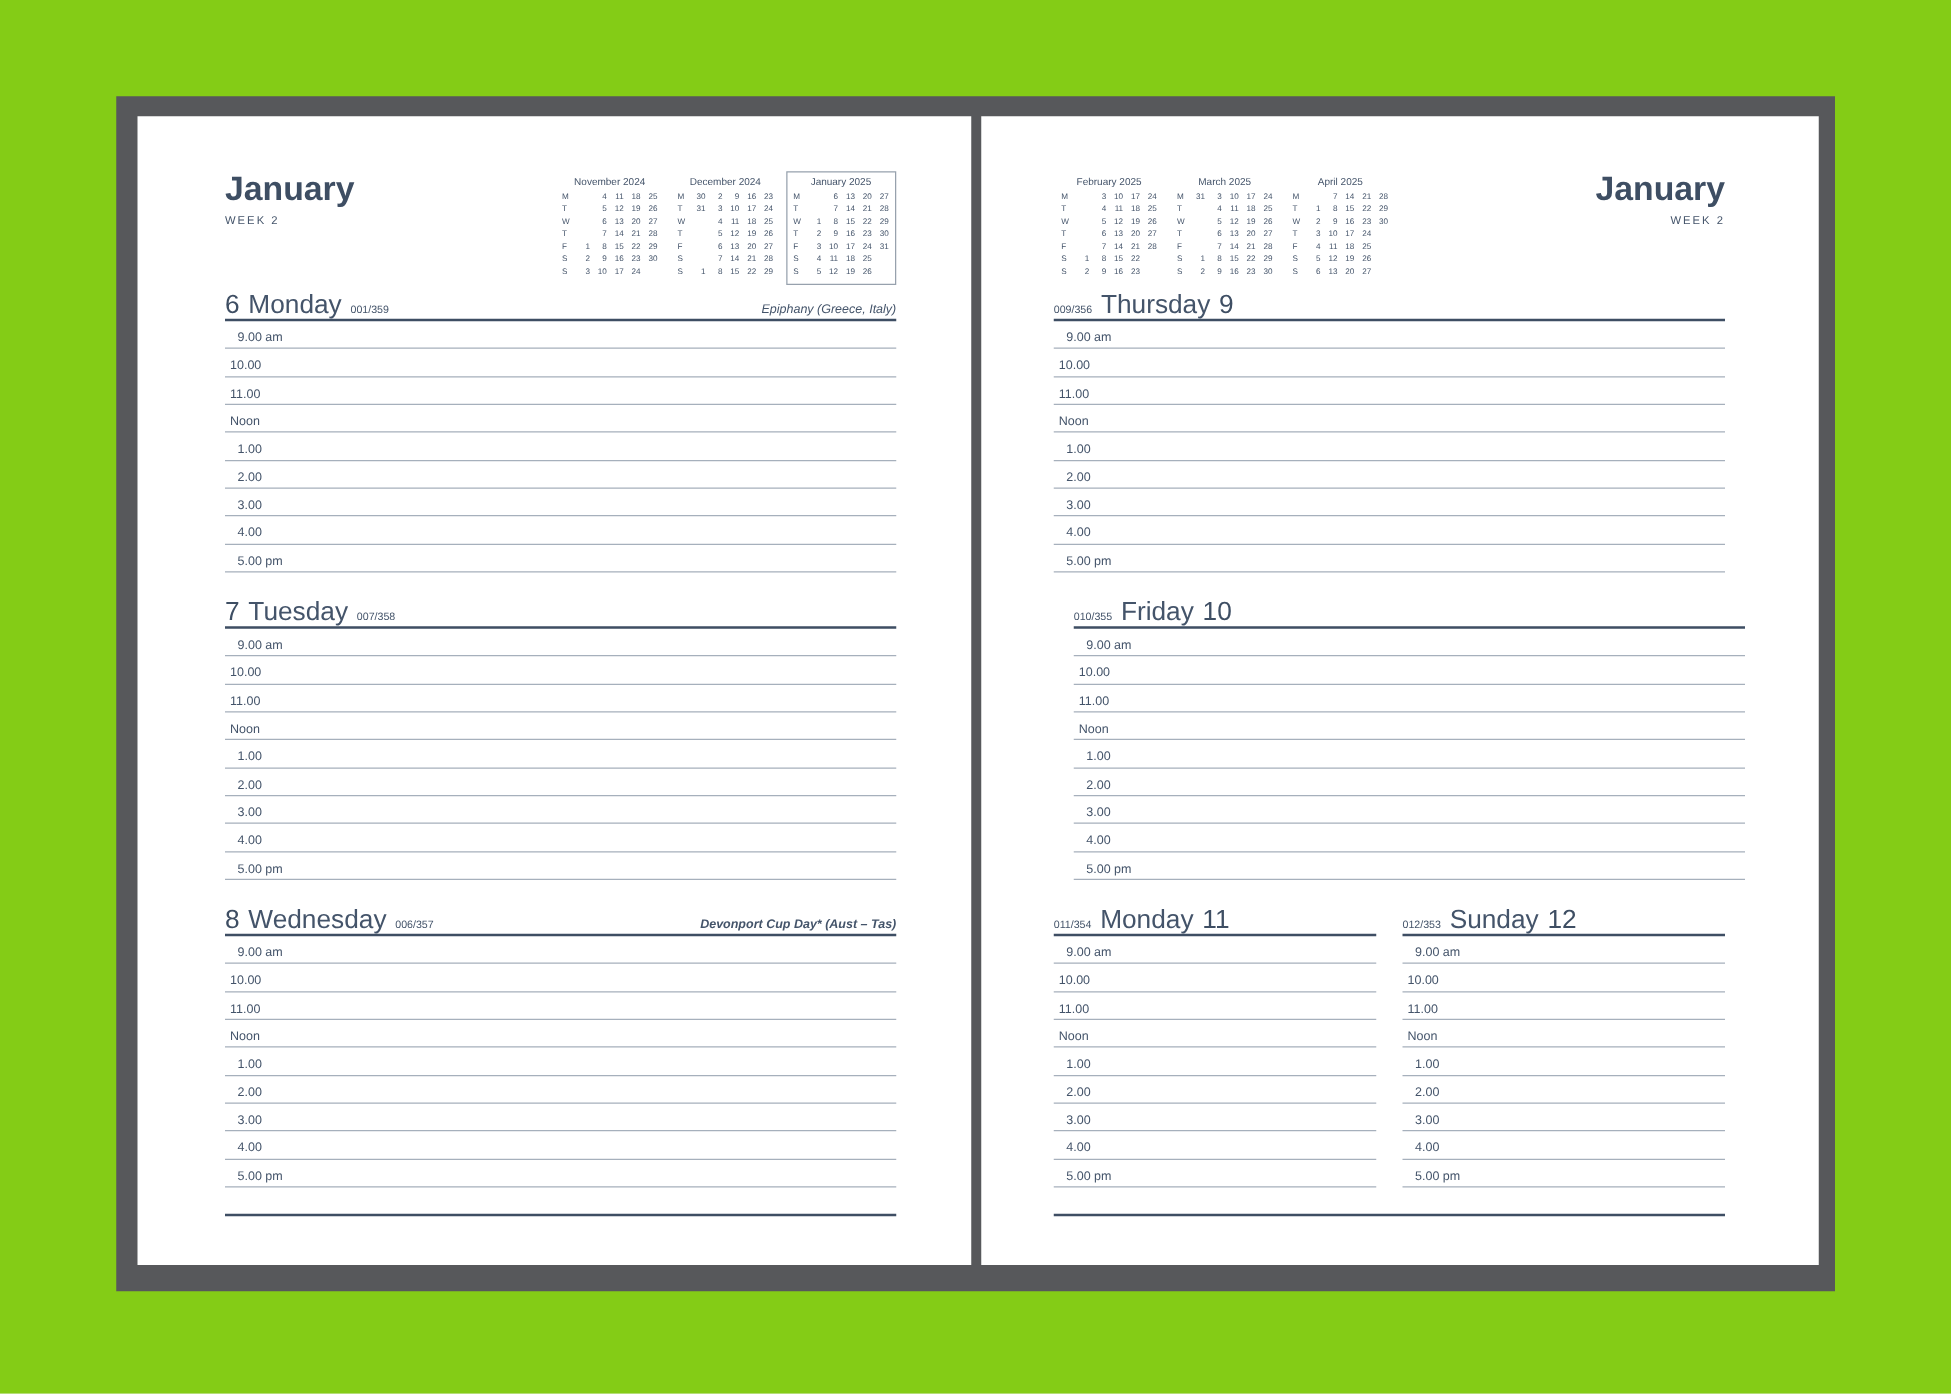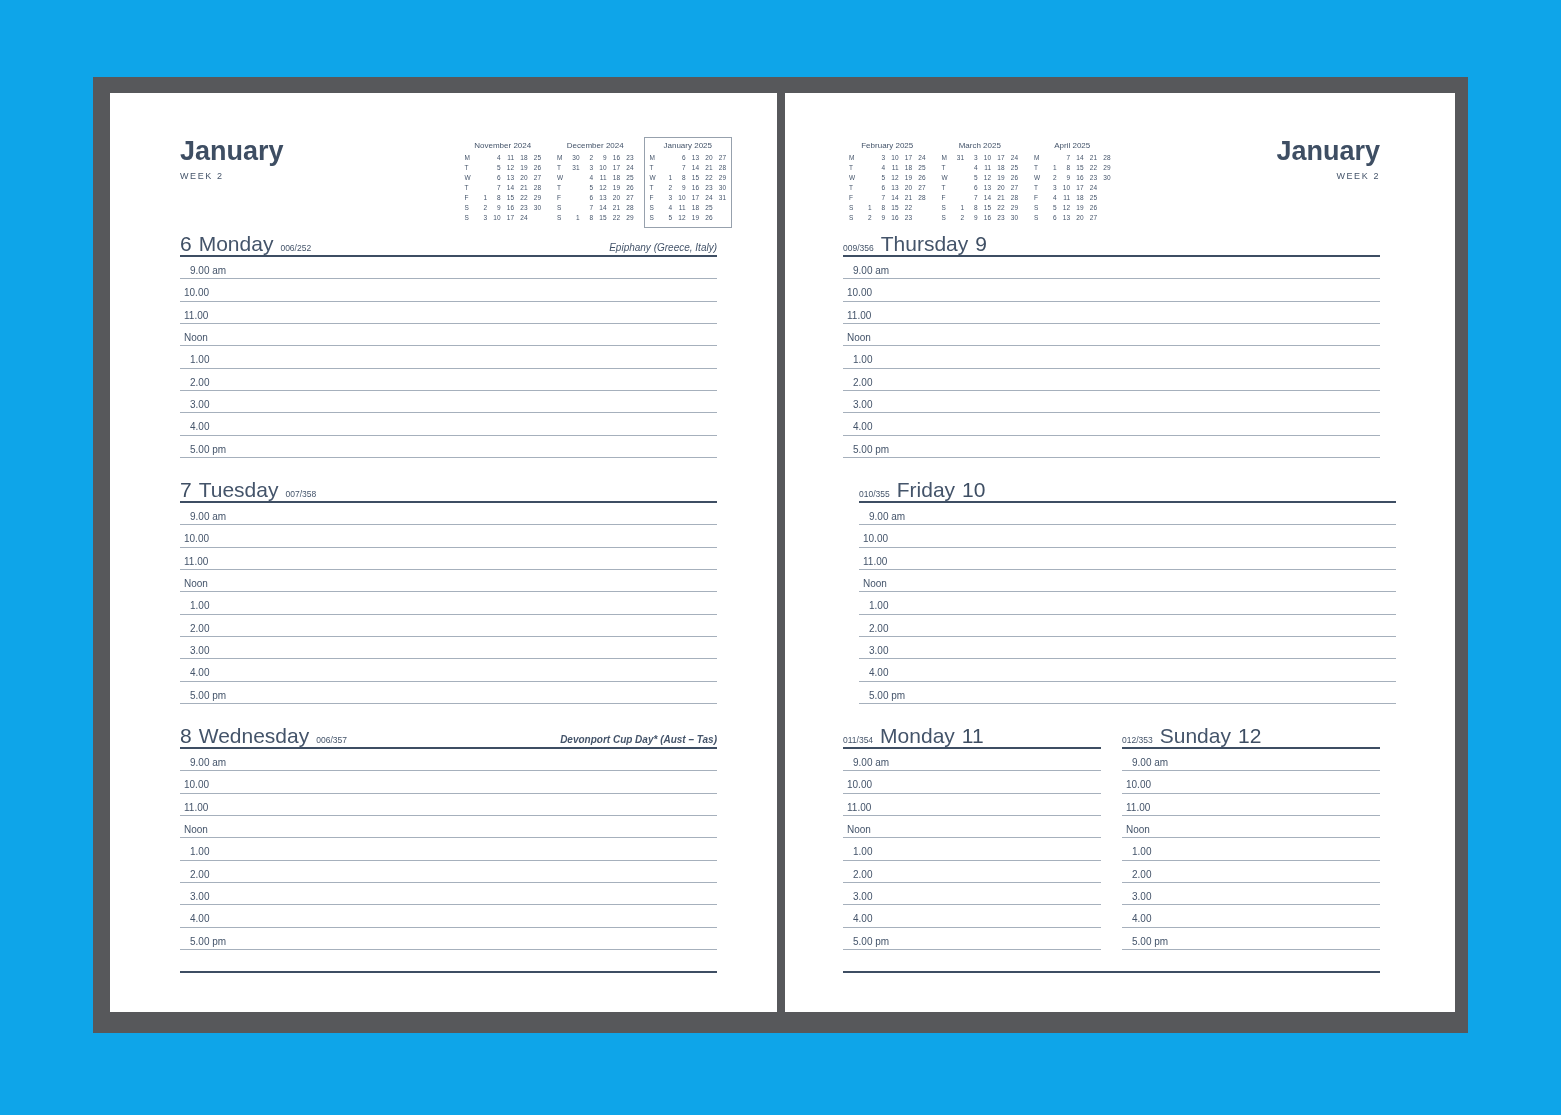--- a/index.html
+++ b/index.html
@@ -1,30 +1,30 @@
 <!DOCTYPE html>
 <html style="--ink: #44546a; --rule-light: #a6b0bc; --rule-dark: #3e4e63; --frame: #57585b; --paper: #ffffff;"><head>
 <meta charset="utf-8">
 <style>
   * { margin:0; padding:0; box-sizing:border-box; }
   html,body { width:1561px; height:1115px; background:#ffffff; font-family:"Liberation Sans", sans-serif; }
-  .canvas { position:relative; width:1561px; height:1115px; background:#0ea5e9; overflow:hidden; }
+  .canvas { position:relative; width:1561px; height:1115px; background:#84cc16; overflow:hidden; }
   .frame { position:absolute; left:93px; top:77px; width:1375px; height:956px; background:var(--frame,#57585b); }
   .page { position:absolute; top:93px; height:919px; background:var(--paper,#fff); }
   .page-left  { left:110px; width:667px; }
   .page-right { left:785px; width:670px; }
 
   .title-block { position:absolute; top:44px; color:var(--ink,#44546a); }
   .title-left  { left:70px; }
   .title-right { right:75px; text-align:right; }
   .month-title { font-size:27px; font-weight:700; line-height:1.05; color:var(--rule-dark,#3e4e63); }
   .week-label  { font-size:9px; letter-spacing:1.6px; margin-top:6px; color:var(--ink,#44546a); }
 
   .minirow { position:absolute; top:44px; display:flex; gap:4px; }
-  .minirow-left  { right:45px; }
+  .minirow-left  { right:60px; }
   .minirow-right { left:58px; }
   .minical { color:var(--ink,#44546a); padding:3px 5px 4px; border:1px solid transparent; }
   .minical.boxed { border-color:#97a1ad; }
   .cal-title { font-size:8px; text-align:center; margin-bottom:3px; white-space:nowrap; }
   .cal-row { display:flex; height:10px; line-height:10px; font-size:6.5px; }
   .cal-letter { width:9px; text-align:left; }
   .cal-cell { width:13.5px; text-align:right; }
 
   .day-section { position:absolute; }
   .day-header { height:30px; border-bottom:2px solid var(--rule-dark,#3e4e63);
@@ -232,21 +232,21 @@
             <span class="cal-cell">26</span>
             <span class="cal-cell"></span>
           </div>
         </div>
       </div>
     <div id="sections-left">
         <div class="day-section" style="top: 134px; left: 70px; width: 537px;">
           <div class="day-header">
             <span class="day-number">6</span>
             <span class="day-name">Monday</span>
-            <span class="day-ordinal">006/252</span>
+            <span class="day-ordinal">001/359</span>
             <span class="day-note">Epiphany (Greece, Italy)</span>
           </div>
           <div class="time-row"><span class="slot-label indent">9.00 am</span></div>
           <div class="time-row"><span class="slot-label">10.00</span></div>
           <div class="time-row"><span class="slot-label">11.00</span></div>
           <div class="time-row"><span class="slot-label">Noon</span></div>
           <div class="time-row"><span class="slot-label indent">1.00</span></div>
           <div class="time-row"><span class="slot-label indent">2.00</span></div>
           <div class="time-row"><span class="slot-label indent">3.00</span></div>
           <div class="time-row"><span class="slot-label indent">4.00</span></div>

